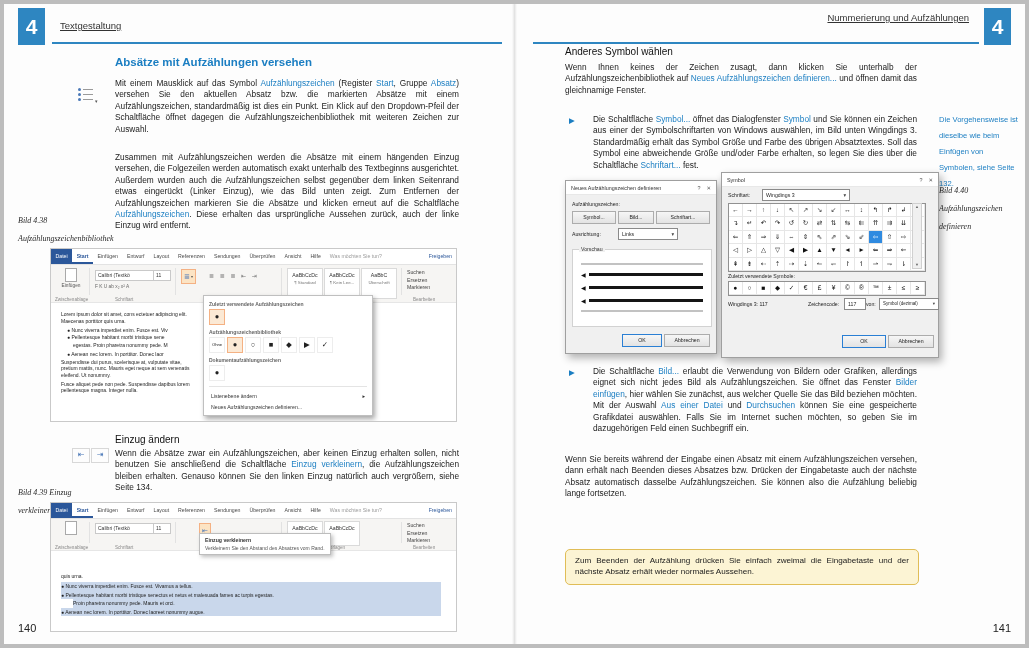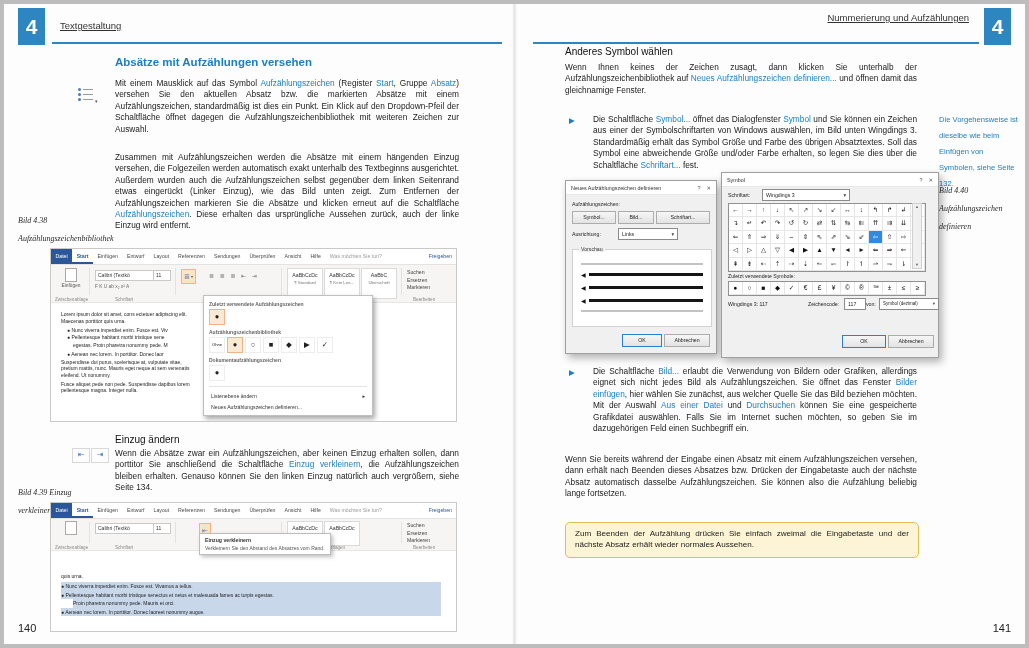--- a/index.html
+++ b/index.html
@@ -188,21 +188,21 @@
         </div>
         <div class="dd-item">
           <span>Neues Aufzählungszeichen definieren...</span>
         </div>
       </div>
     </div>
 
     <div class="h-sub" style="left:111px;top:430px">Einzug ändern</div>
     <div class="ind-icon" style="left:68px;top:444px">⇤</div>
     <div class="ind-icon" style="left:87px;top:444px">⇥</div>
-    <div class="body-text" style="left:111px;top:444px;width:344px"><span>Wenn die Absätze zwar ein Aufzählungszeichen, aber keinen Einzug erhalten sollen, dann porttitor Sie anschließend die Schaltfläche </span><span class="em">Einzug verkleinern</span><span>, die Aufzählungszeichen bleiben erhalten. Genauso können Sie den linken Einzug natürlich auch vergrößern, siehe Seite 134.</span></div>
+    <div class="body-text" style="left:111px;top:444px;width:344px"><span>Wenn die Absätze zwar ein Aufzählungszeichen, aber keinen Einzug erhalten sollen, nicht benutzen Sie anschließend die Schaltfläche </span><span class="em">Einzug verkleinern</span><span>, die Aufzählungszeichen bleiben erhalten. Genauso können Sie den linken Einzug natürlich auch vergrößern, siehe Seite 134.</span></div>
     <div class="margin-note" style="left:14px;top:480px;width:88px">Bild 4.39 Einzug verkleinern</div>
 
     <div class="figure" style="left:46px;top:498px;width:405px;height:128px">
       <div class="tabs"><span class="file">Datei</span><span class="on">Start</span><span>Einfügen</span><span>Entwurf</span><span>Layout</span><span>Referenzen</span><span>Sendungen</span><span>Überprüfen</span><span>Ansicht</span><span>Hilfe</span><span class="hint">Was möchten Sie tun?</span></div>
       <div class="share">Freigeben</div>
       <div class="ribbon" style="height:32px">
         <div class="abs" style="left:6px;top:2px;width:28px;text-align:center">
           <div class="clip" style="margin:0 auto"></div>
         </div>
         <div class="gsep" style="left:38px"></div>
@@ -436,20 +436,20 @@
       </div>
       <div class="btn primary" style="left:120px;top:162px;width:42px">OK</div>
       <div class="btn" style="left:166px;top:162px;width:44px">Abbrechen</div>
     </div>
 
     <span class="tri" style="left:54px;top:364px">▶</span>
     <div class="body-text" style="left:78px;top:362px;width:324px"><span>Die Schaltfläche </span><span class="em">Bild...</span><span> erlaubt die Verwendung von Bildern oder Grafiken, allerdings eignet sich nicht jedes Bild als Aufzählungszeichen. Sie öffnet das Fenster </span><span class="em">Bilder einfügen</span><span>, hier wählen Sie zunächst, aus welcher Quelle Sie das Bild beziehen möchten. Mit der Auswahl </span><span class="em">Aus einer Datei</span><span> und </span><span class="em">Durchsuchen</span><span> können Sie eine gespeicherte Grafikdatei auswählen. Falls Sie im Internet suchen möchten, so geben Sie im dazugehörigen Feld einen Suchbegriff ein.</span></div>
 
     <div class="body-text" style="left:50px;top:450px;width:352px">Wenn Sie bereits während der Eingabe einen Absatz mit einem Aufzählungszeichen versehen, dann erhält nach Beenden dieses Absatzes bzw. Drücken der Eingabetaste auch der nächste Absatz automatisch dasselbe Aufzählungszeichen. Sie können also die Aufzählung beliebig lange fortsetzen.</div>
 
-    <div class="tipbox" style="left:50px;top:518px;width:334px">Zum Beenden der Aufzählung drücken Sie einfach zweimal die Eingabetaste und der nächste Absatz erhält wieder normales Aussehen.</div>
+    <div class="tipbox" style="left:50px;top:545px;width:334px">Zum Beenden der Aufzählung drücken Sie einfach zweimal die Eingabetaste und der nächste Absatz erhält wieder normales Aussehen.</div>
 
 
     <div class="pageno" style="right:14px;top:618px">141</div>
   </div>
 
   <div class="gutter"></div>
 </div>
 
 </body></html>

